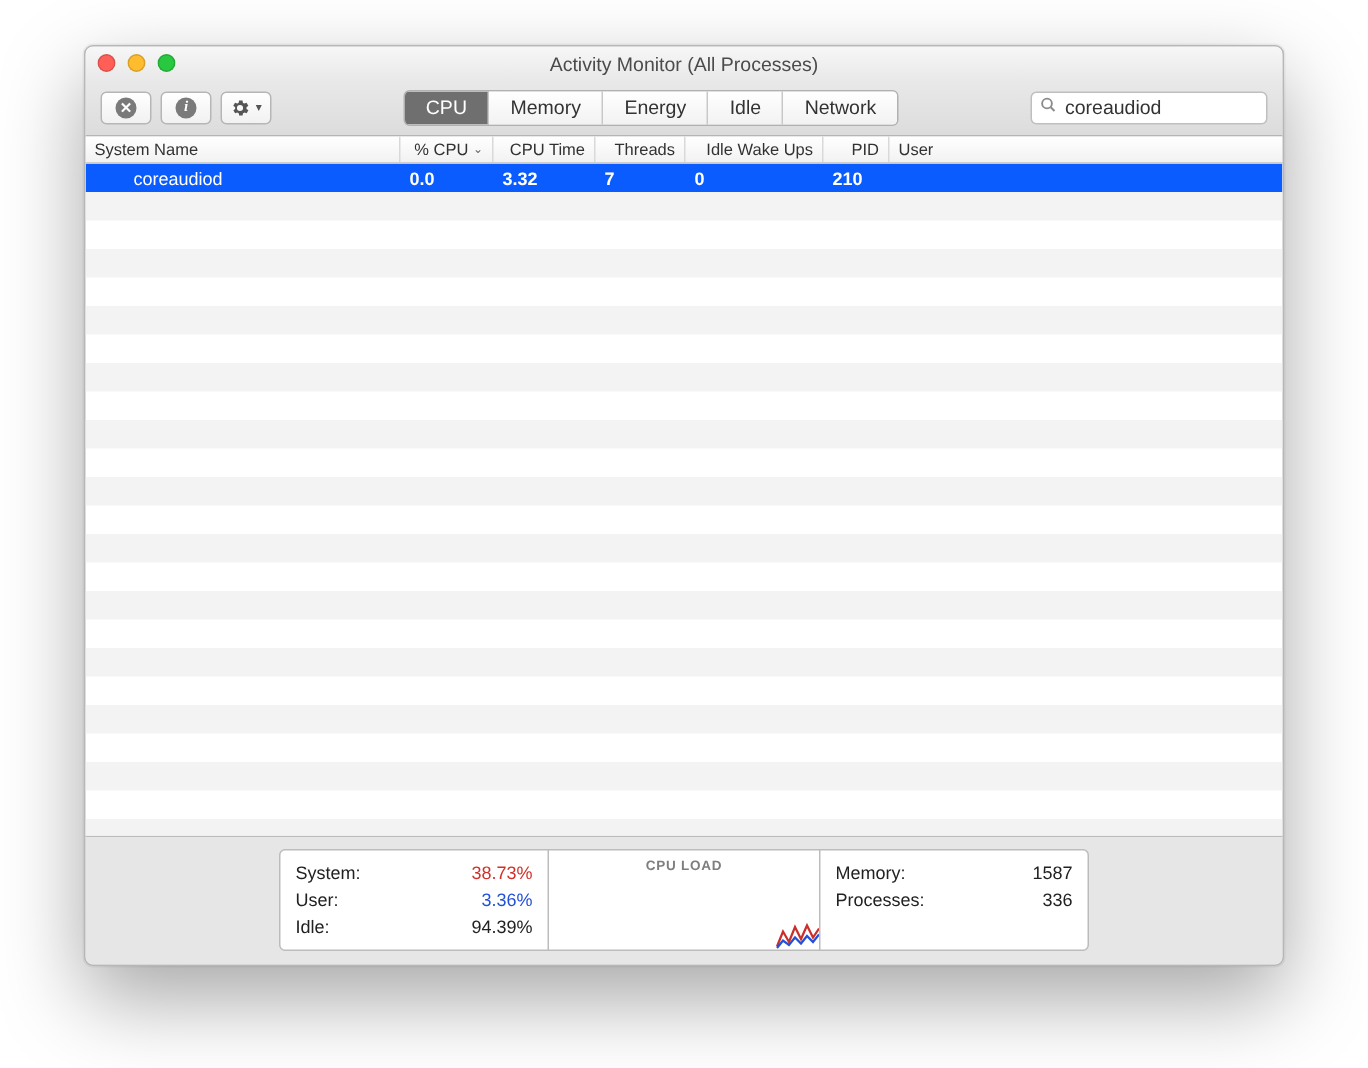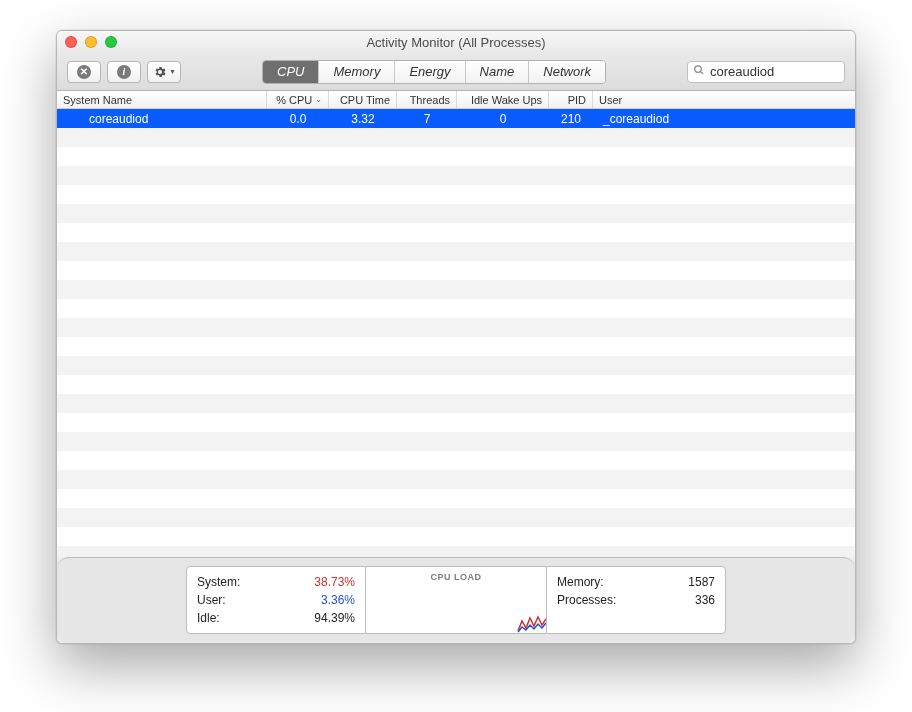--- a/index.html
+++ b/index.html
@@ -61,21 +61,20 @@
 
   .seg {
     display:flex; margin:0 auto;
     border:1px solid #b1b1b1; border-radius:4px; overflow:hidden;
     background:#fdfdfd;
   }
   .seg-item {
     padding: 3px 14px 4px; font-size:13px; color:#333;
     border-right:1px solid #c8c8c8; cursor:pointer;
     background:linear-gradient(#ffffff,#f2f2f2);
-    font-style:italic;
   }
   .seg-item:last-child { border-right:none; }
   .seg-item.active { background:#6f6f6f; color:#fff; }
 
   .search {
     width: 158px; height:22px;
     border:1px solid #bfbfbf; border-radius:4px;
     background:#fff; display:flex; align-items:center;
     padding:0 5px; gap:5px;
   }
@@ -107,30 +106,29 @@
 
   
   .tbody { flex:1; overflow:hidden; background:#fff; position:relative; }
   .stripes { position:absolute; inset:0; }
   .stripe { height:19px; }
   .stripe.odd { background:#f3f3f3; }
   .rows { position:absolute; inset:0; }
   .row { height:19px; display:flex; font-size:12px; align-items:center;}
   .row.selected { background:#0a5cff; color:#fff; }
   .cell { padding:0 6px; white-space:nowrap; overflow:hidden;}
-  .cell.right{ text-align:center; }
+  .cell.right{ text-align:left;font-weight:bold; }
   .cell .indent{ display:inline-block; width:26px;}
 
   
   .footer {
     height:86px; border-top:1px solid #bcbcbc;
     background:#e6e6e6; display:flex;
     align-items:flex-start; justify-content:center; gap:0;
     padding:8px 0 10px;
-    border-radius:12px;
   }
   .panel {
     width:180px; height:68px;
     background:#fff; border:1px solid #bcbcbc;
     padding:6px 10px; font-size:12px;
   }
   .panel .prow{ display:flex; justify-content:space-between; height:18px; align-items:center;}
   .panel .lab{ color:#222; }
   .panel .val{ color:#222; }
   .val.red{ color:#d3302a; }
@@ -177,21 +175,21 @@
               </svg>
           <span class="caret">▾</span>
         </span>
       </div>
     </div>
 
     <div class="seg">
       <div class="seg-item active">CPU</div>
       <div class="seg-item">Memory</div>
       <div class="seg-item">Energy</div>
-      <div class="seg-item">Name</div>
+      <div class="seg-item">Idle</div>
       <div class="seg-item">Network</div>
     </div>
 
     <div class="search">
       <span class="mag">
         <svg width="12" height="12" viewBox="0 0 24 24" fill="none" stroke="#8a8a8a" stroke-width="2.5">
               <circle cx="10" cy="10" r="6.5"></circle>
               <line x1="20" y1="20" x2="15" y2="15"></line>
             </svg>
       </span>
@@ -253,21 +251,20 @@
           <div class="stripe odd"></div>
         </div>
     <div class="rows">
       <div class="row selected">
         <div class="cell c-name"><span class="indent"></span><span>coreaudiod</span></div>
         <div class="cell c-cpu right">0.0</div>
         <div class="cell c-time right">3.32</div>
         <div class="cell c-th right">7</div>
         <div class="cell c-wake right">0</div>
         <div class="cell c-pid right">210</div>
-        <div class="cell c-user" style="padding-left:10px">_coreaudiod</div>
       </div>
     </div>
   </div>
 
   <div class="footer">
     <div class="panel left">
       <div class="prow">
             <span class="lab">System:</span>
             <span class="val red">38.73%</span>
           </div>

